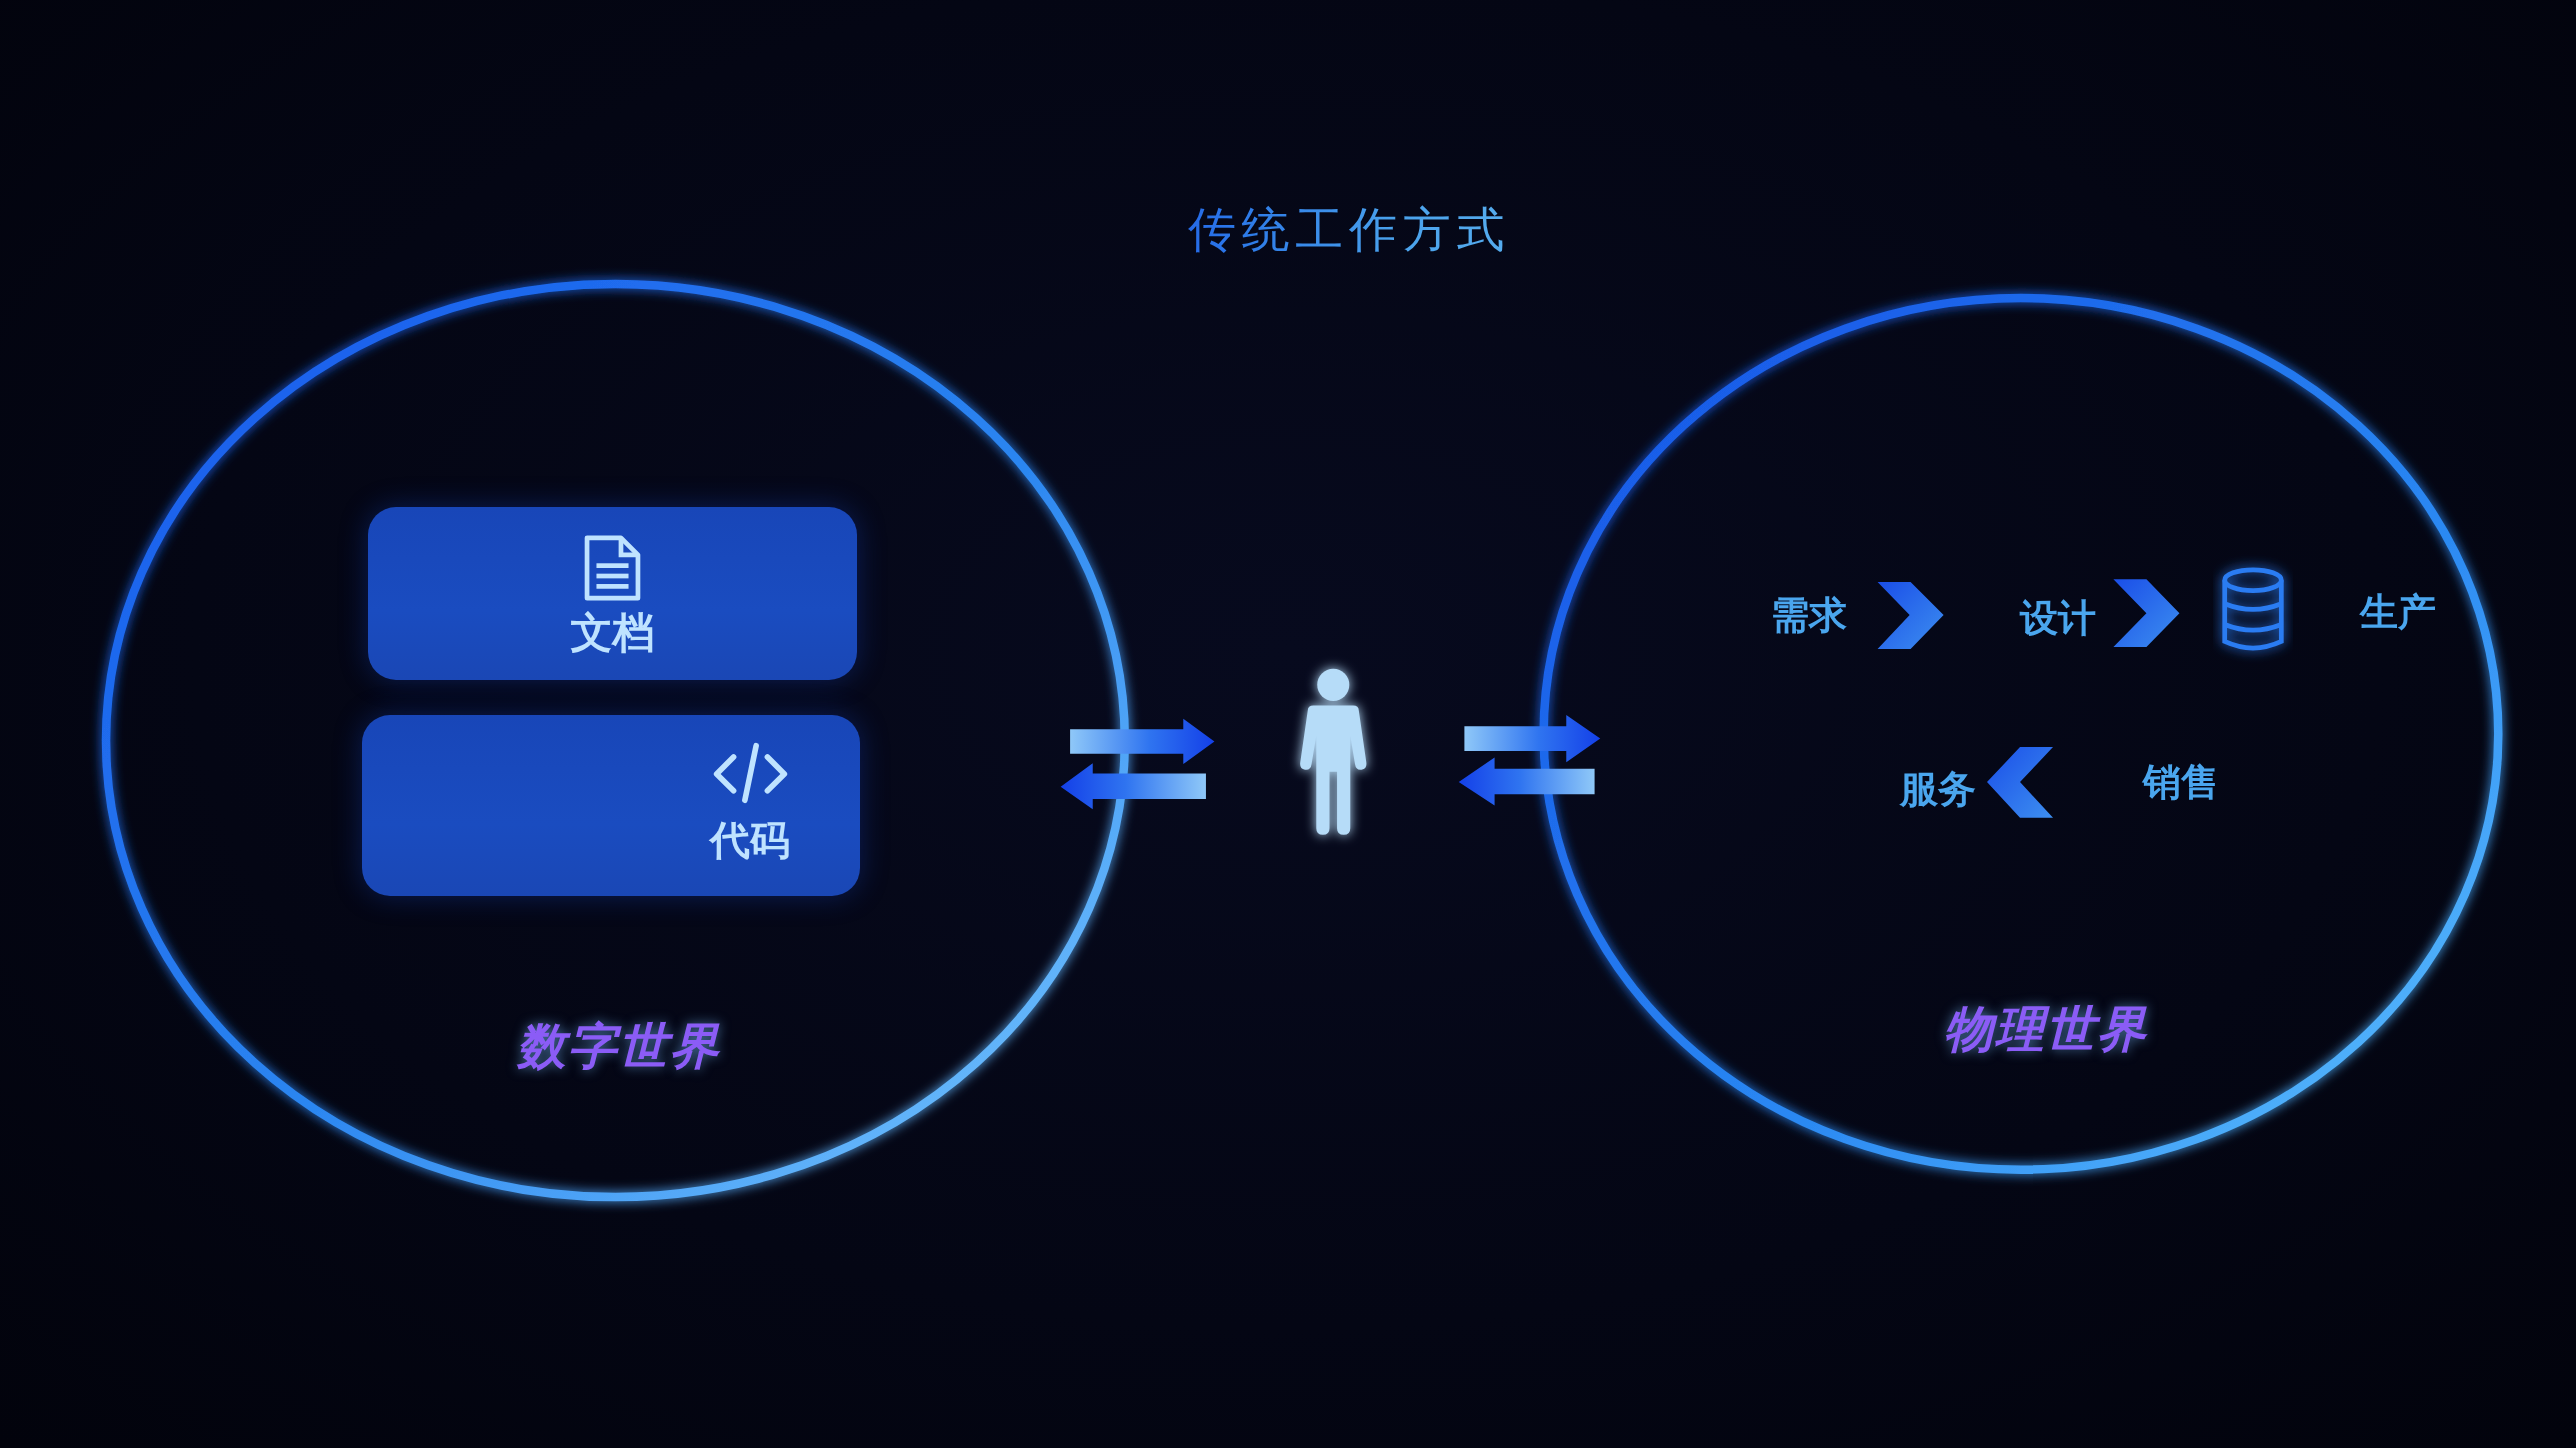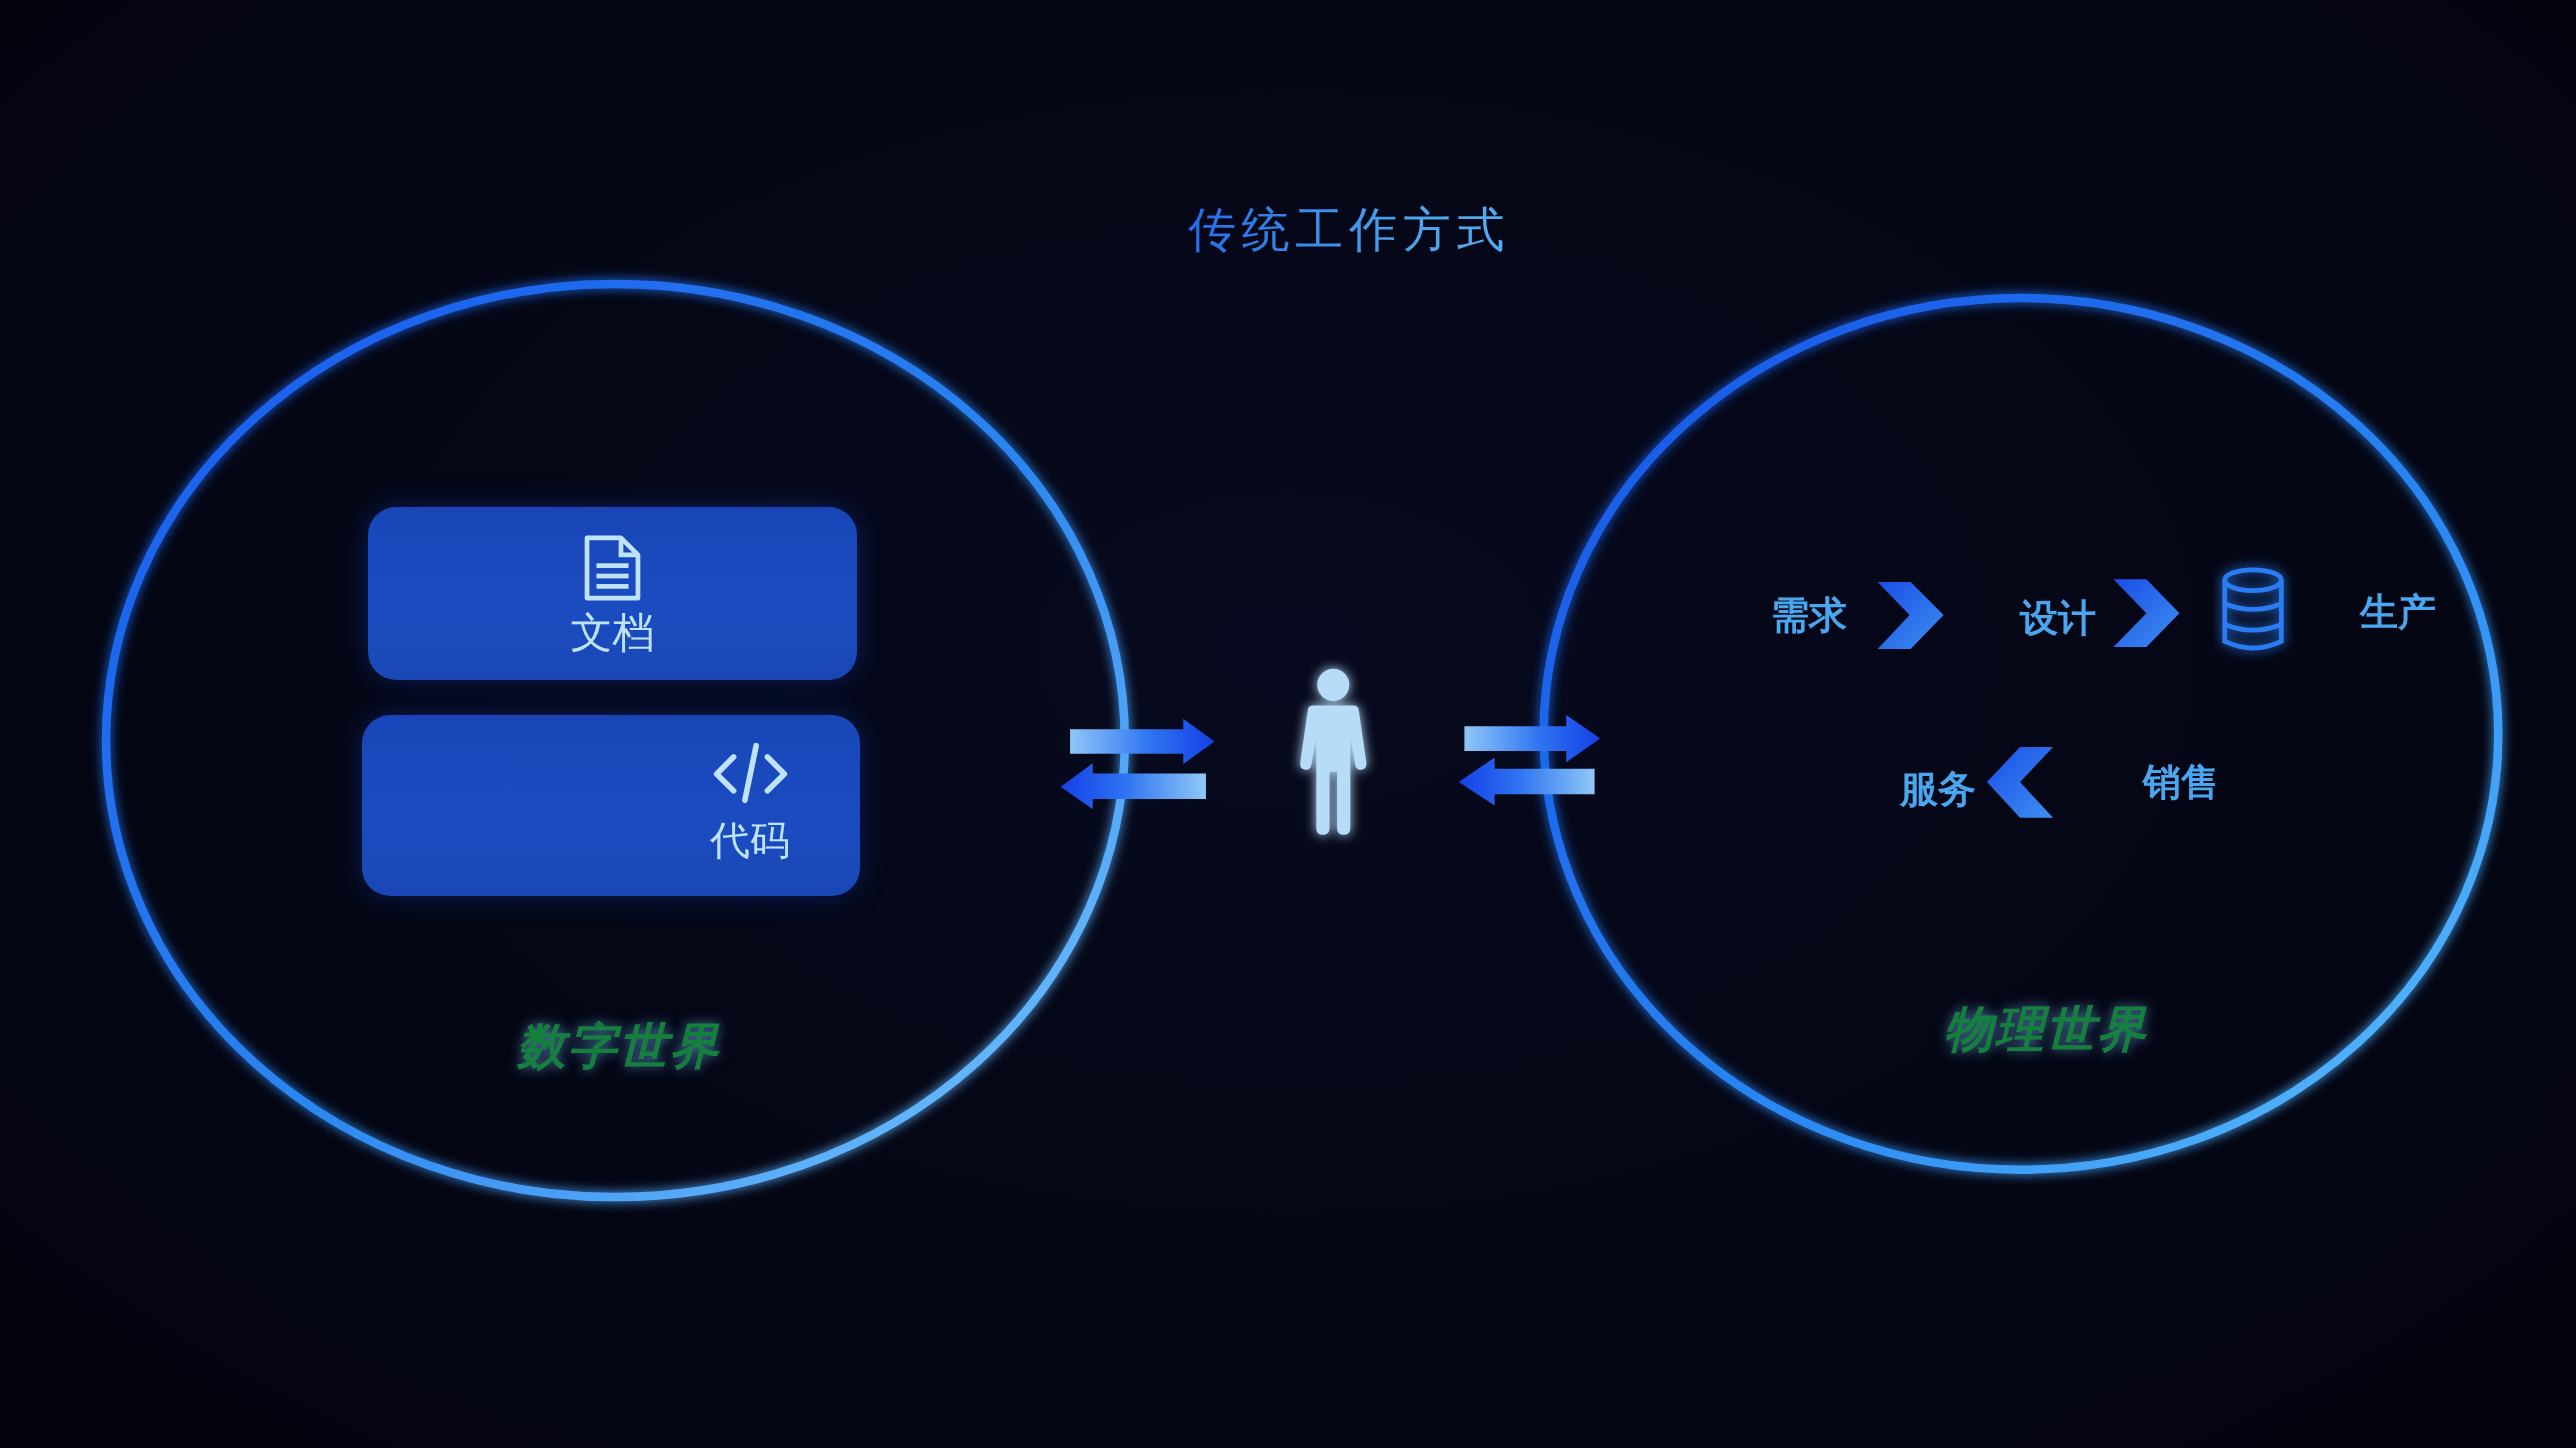--- a/index.html
+++ b/index.html
@@ -14,27 +14,27 @@
     font-size:48px; letter-spacing:5.7px; font-weight:500;
     background: linear-gradient(90deg,#1a56e8 0%,#2f7de8 30%,#4aa2ec 60%,#5db3f0 100%);
     -webkit-background-clip:text; background-clip:text; color:transparent;
   }
   svg.layer { position:absolute; left:0; top:0; }
   .box {
     position:absolute; border-radius:28px;
     background: linear-gradient(180deg,#1846b8 0%,#1a4cc0 60%,#1a47b5 100%);
     box-shadow: 0 0 28px rgba(20,70,200,0.35);
   }
-  .box-label { color:#bfe3ff; font-size:42px; font-weight:normal; text-align:center; }
+  .box-label { color:#bfe3ff; font-size:42px; font-weight:bold; text-align:center; }
   .item { position:absolute; width:160px; text-align:center; }
   .item .box-label { font-size:40px; }
   .flow-label { position:absolute; font-size:38px; font-weight:bold; color:#4aa6ee;margin-left:35px; }
   .world {
     position:absolute; font-size:49px; font-weight:bold; font-style:italic;
-    color:#15803d; text-shadow:0 0 11.3px rgba(120,190,255,0.6); letter-spacing:1.9px;
+    color:#8b5cf6; text-shadow:0 0 11.3px rgba(120,190,255,0.6); letter-spacing:1.9px;
   }
 </style>
 </head>
 <body>
 
 <svg class="layer" width="2576" height="1448" viewBox="0 0 2730 1535">
   <defs>
     <linearGradient id="ringL" x1="0" y1="0" x2="1" y2="1">
       <stop offset="0" stop-color="#1656ec"></stop>
       <stop offset="0.55" stop-color="#2b86f0"></stop>

